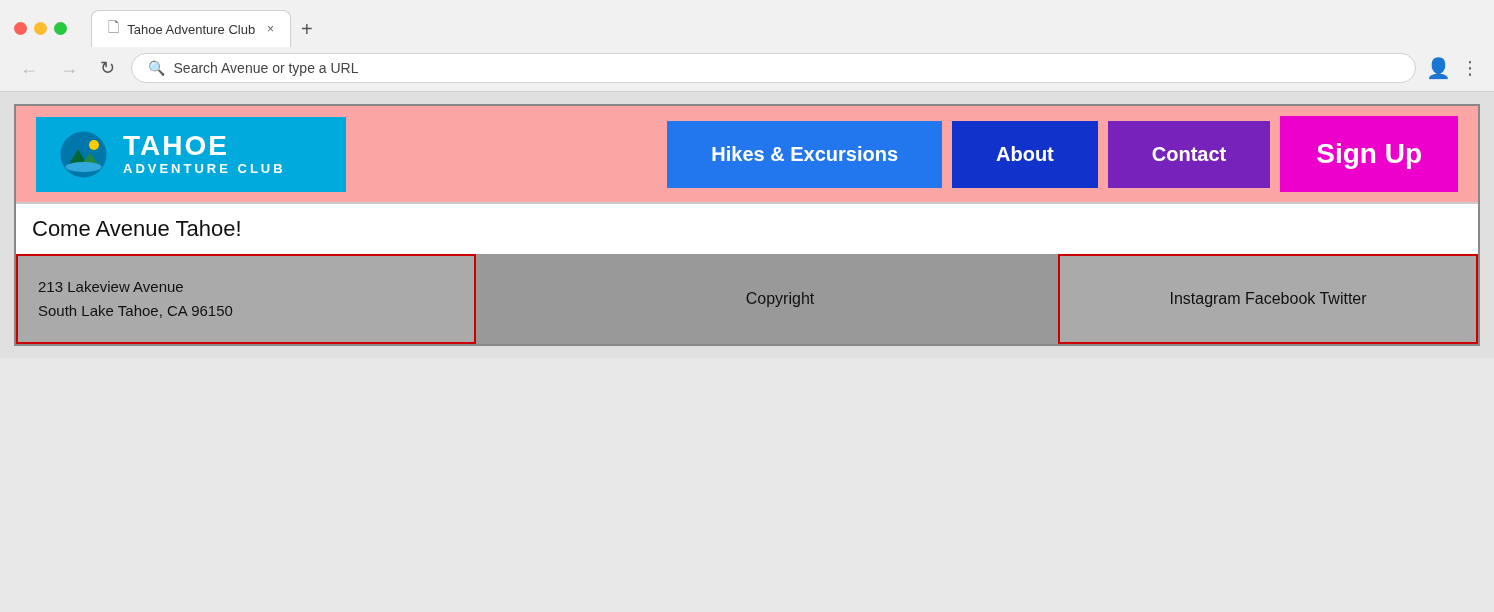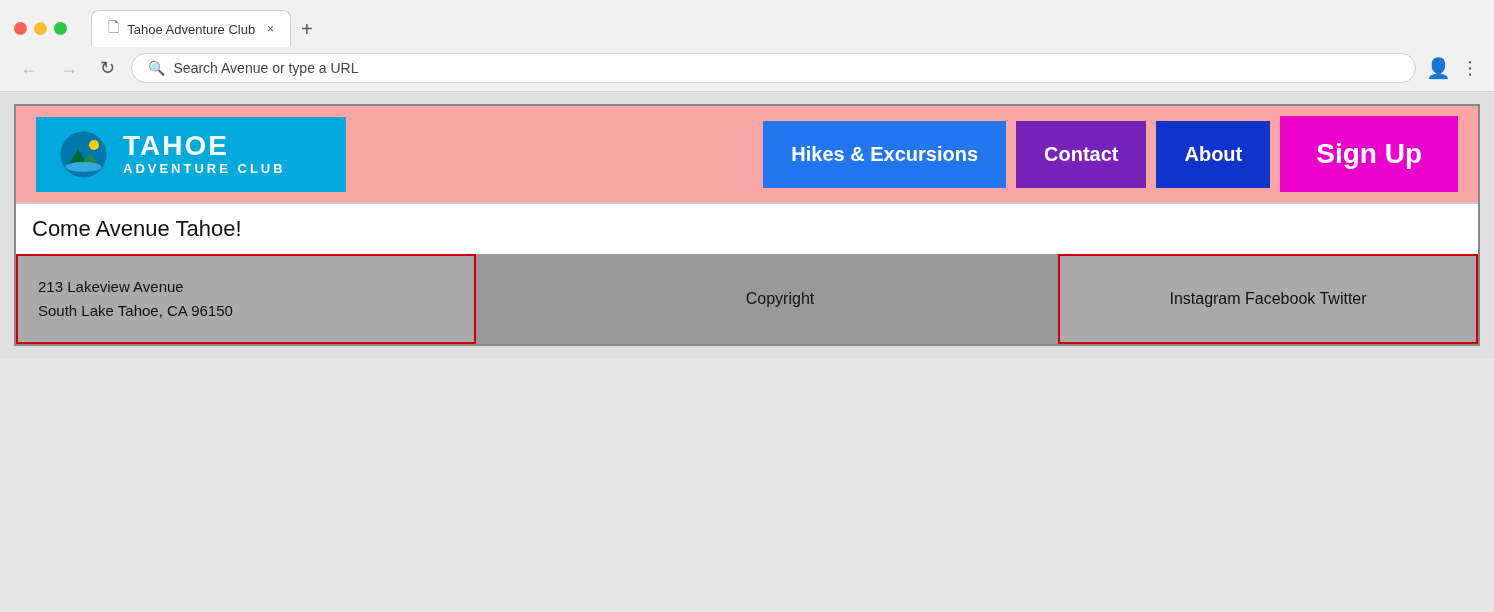--- a/index.html
+++ b/index.html
@@ -198,21 +198,21 @@
       display: block;
     }
 
     .nav-buttons {
       display: flex;
       align-items: center;
       gap: 10px;
     }
 
     .nav-btn-site {
-      padding: 22px 28px;
+      padding: 22px 44px;
       font-size: 20px;
       font-weight: 600;
       color: white;
       border: none;
       cursor: pointer;
     }
 
     .nav-btn-hikes { background: #2277ee; }
     .nav-btn-about { background: #1133cc; }
     .nav-btn-contact { background: #7722bb; }
@@ -327,22 +327,22 @@
           <ellipse cx="27.5" cy="40" rx="18" ry="5" fill="#33aadd"></ellipse>
         </svg>
         <div class="logo-text">
           <span class="tahoe">TAHOE</span>
           <span class="adventure-club">ADVENTURE CLUB</span>
         </div>
       </div>
 
       <div class="nav-buttons">
         <button class="nav-btn-site nav-btn-hikes">Hikes &amp; Excursions</button>
+        <button class="nav-btn-site nav-btn-about">About</button>
         <button class="nav-btn-site nav-btn-contact">Contact</button>
-        <button class="nav-btn-site nav-btn-about">About</button>
         <button class="nav-btn-site nav-btn-signup">Sign Up</button>
       </div>
     </div>
 
     <div class="tagline-section">
       <span>Come Avenue Tahoe!</span>
     </div>
 
     <div class="site-footer">
       <div class="footer-address">

